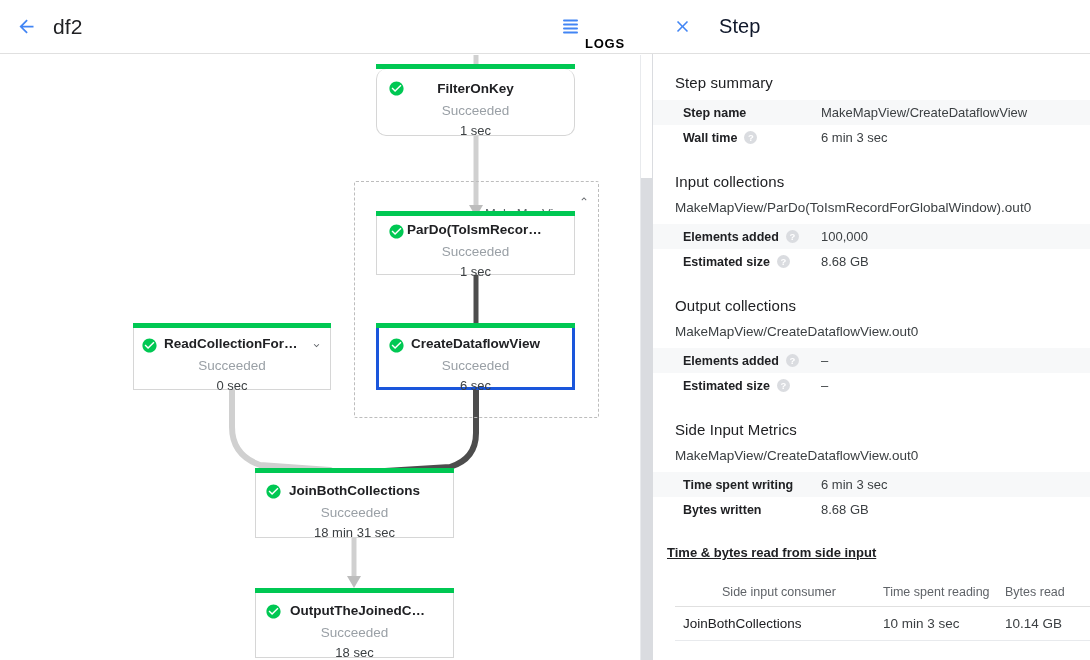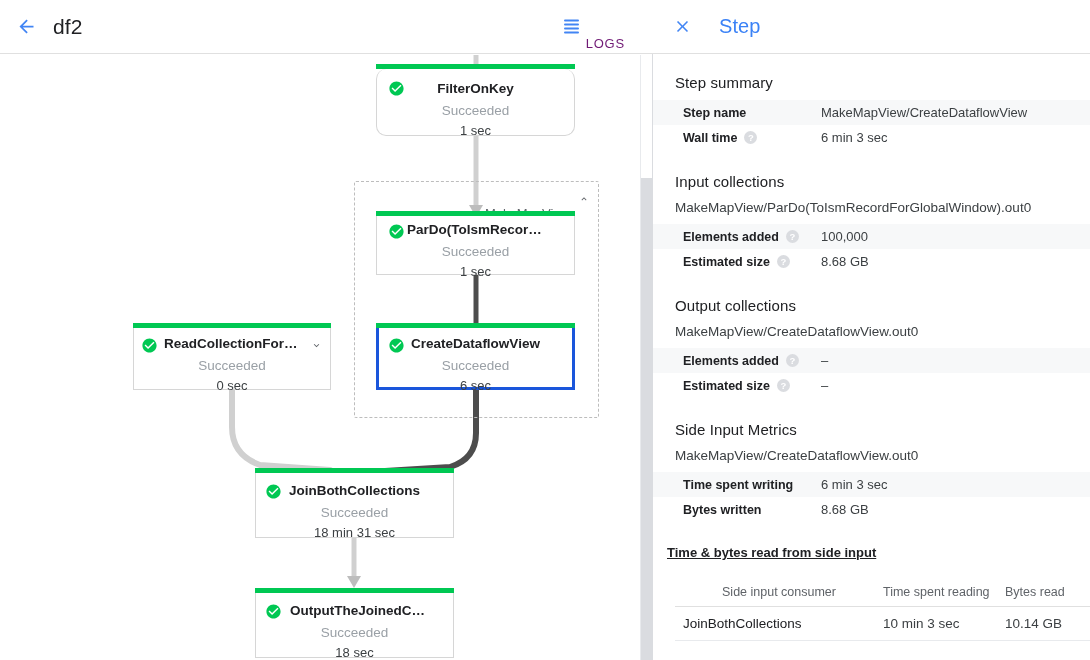--- a/index.html
+++ b/index.html
@@ -53,21 +53,21 @@
     padding: 4px 6px;
     border-radius: 4px;
   }
   .logs-icon { display: flex; flex-direction: column; gap: 2px; width: 15px; }
   .logs-icon i { display: block; height: 2px; background: #4285f4; border-radius: 1px; }
   .logs-icon i:nth-child(1) { width: 15px; }
   .logs-icon i:nth-child(2) { width: 15px; }
   .logs-icon i:nth-child(3) { width: 15px; }
   .logs-icon i:nth-child(4) { width: 15px; }
   .logs-label {
-    color: #701a75; font-size: 13px; font-weight: 400;
+    color: #000000; font-size: 13px; font-weight: 700;
     letter-spacing: .8px;
     margin-top: 32px;
   }
 
   
   .graph-canvas {
     position: absolute;
     left: 0; top: 55px;
     width: 652px; height: 605px;
     overflow: hidden;
@@ -171,21 +171,21 @@
     display: flex; align-items: center;
     border-bottom: 1px solid #e0e0e0;
   }
   .close-btn {
     width: 30px; height: 30px;
     margin-left: 14px;
     display: flex; align-items: center; justify-content: center;
     cursor: pointer; border-radius: 50%;
   }
   .rp-title {
-    font-size: 20px; color: #3b82f6;
+    font-size: 20px; color: #0f172a;
     margin-left: 22px; letter-spacing: .1px;
   }
   .rp-body {
     padding: 20px 0 0 0;
     height: 606px;
     overflow: hidden;
   }
   .sec-title {
     font-size: 15px; color: #202124;
     padding: 0 0 0 22px;

